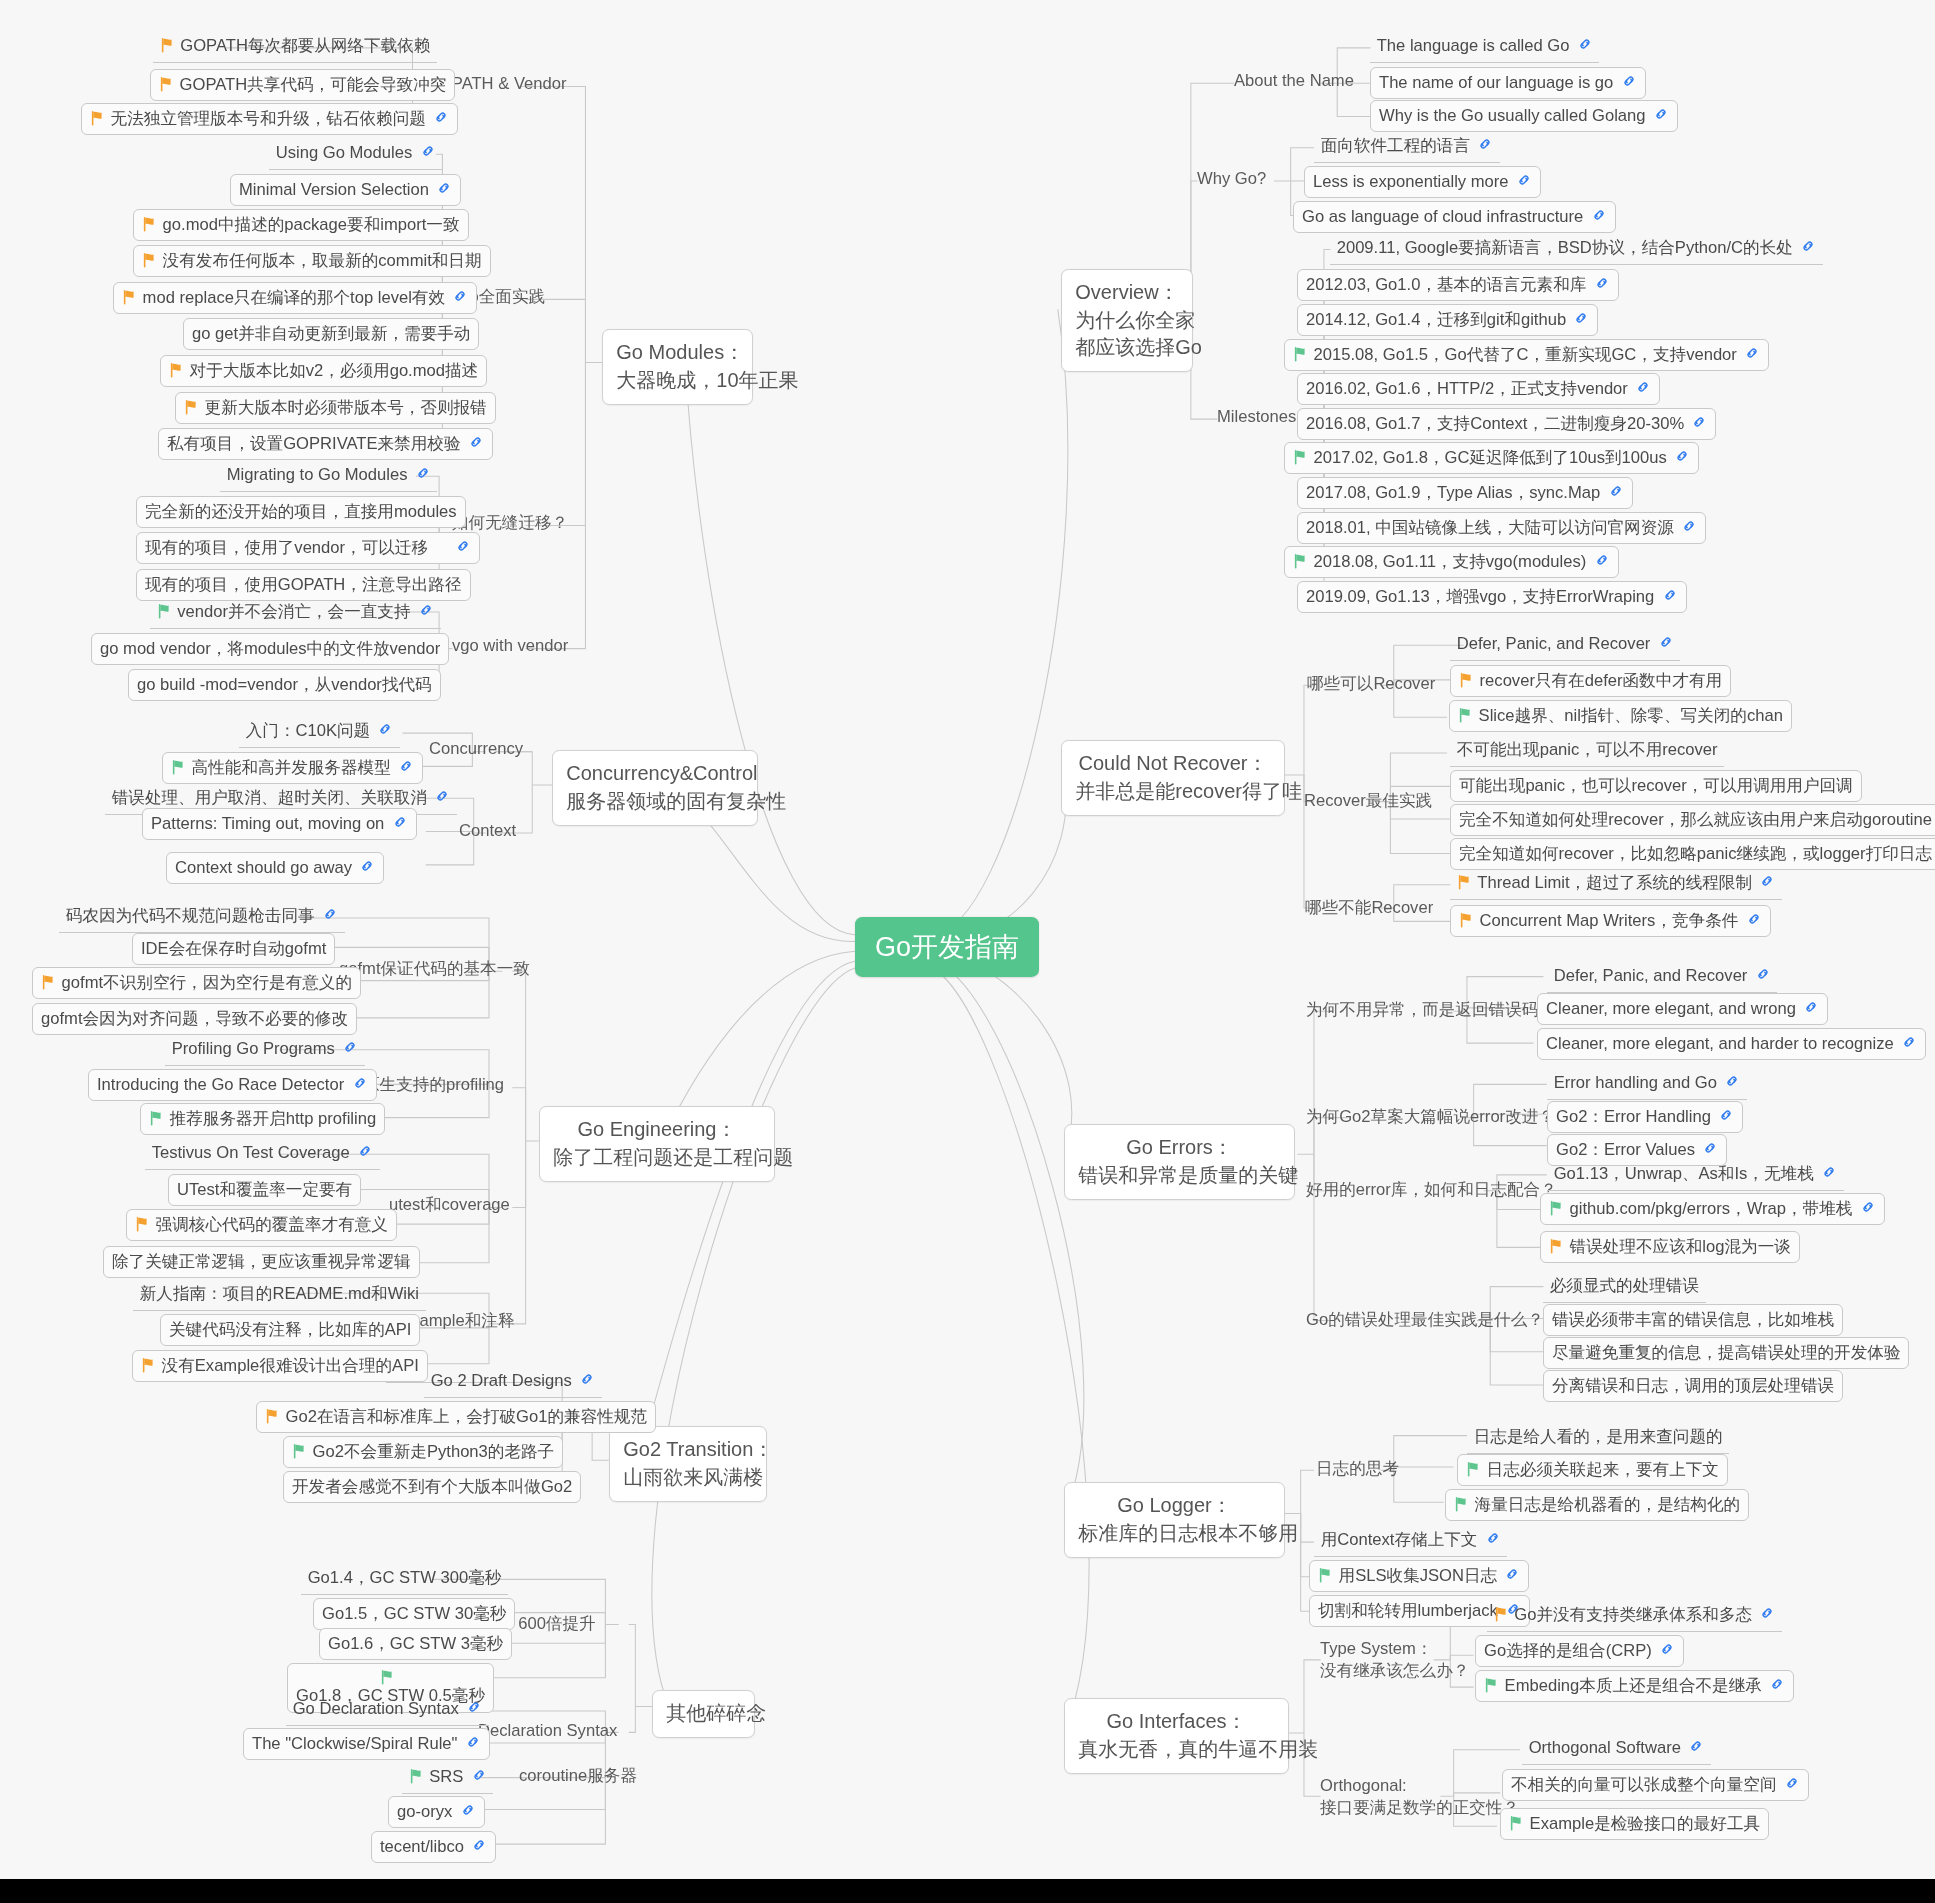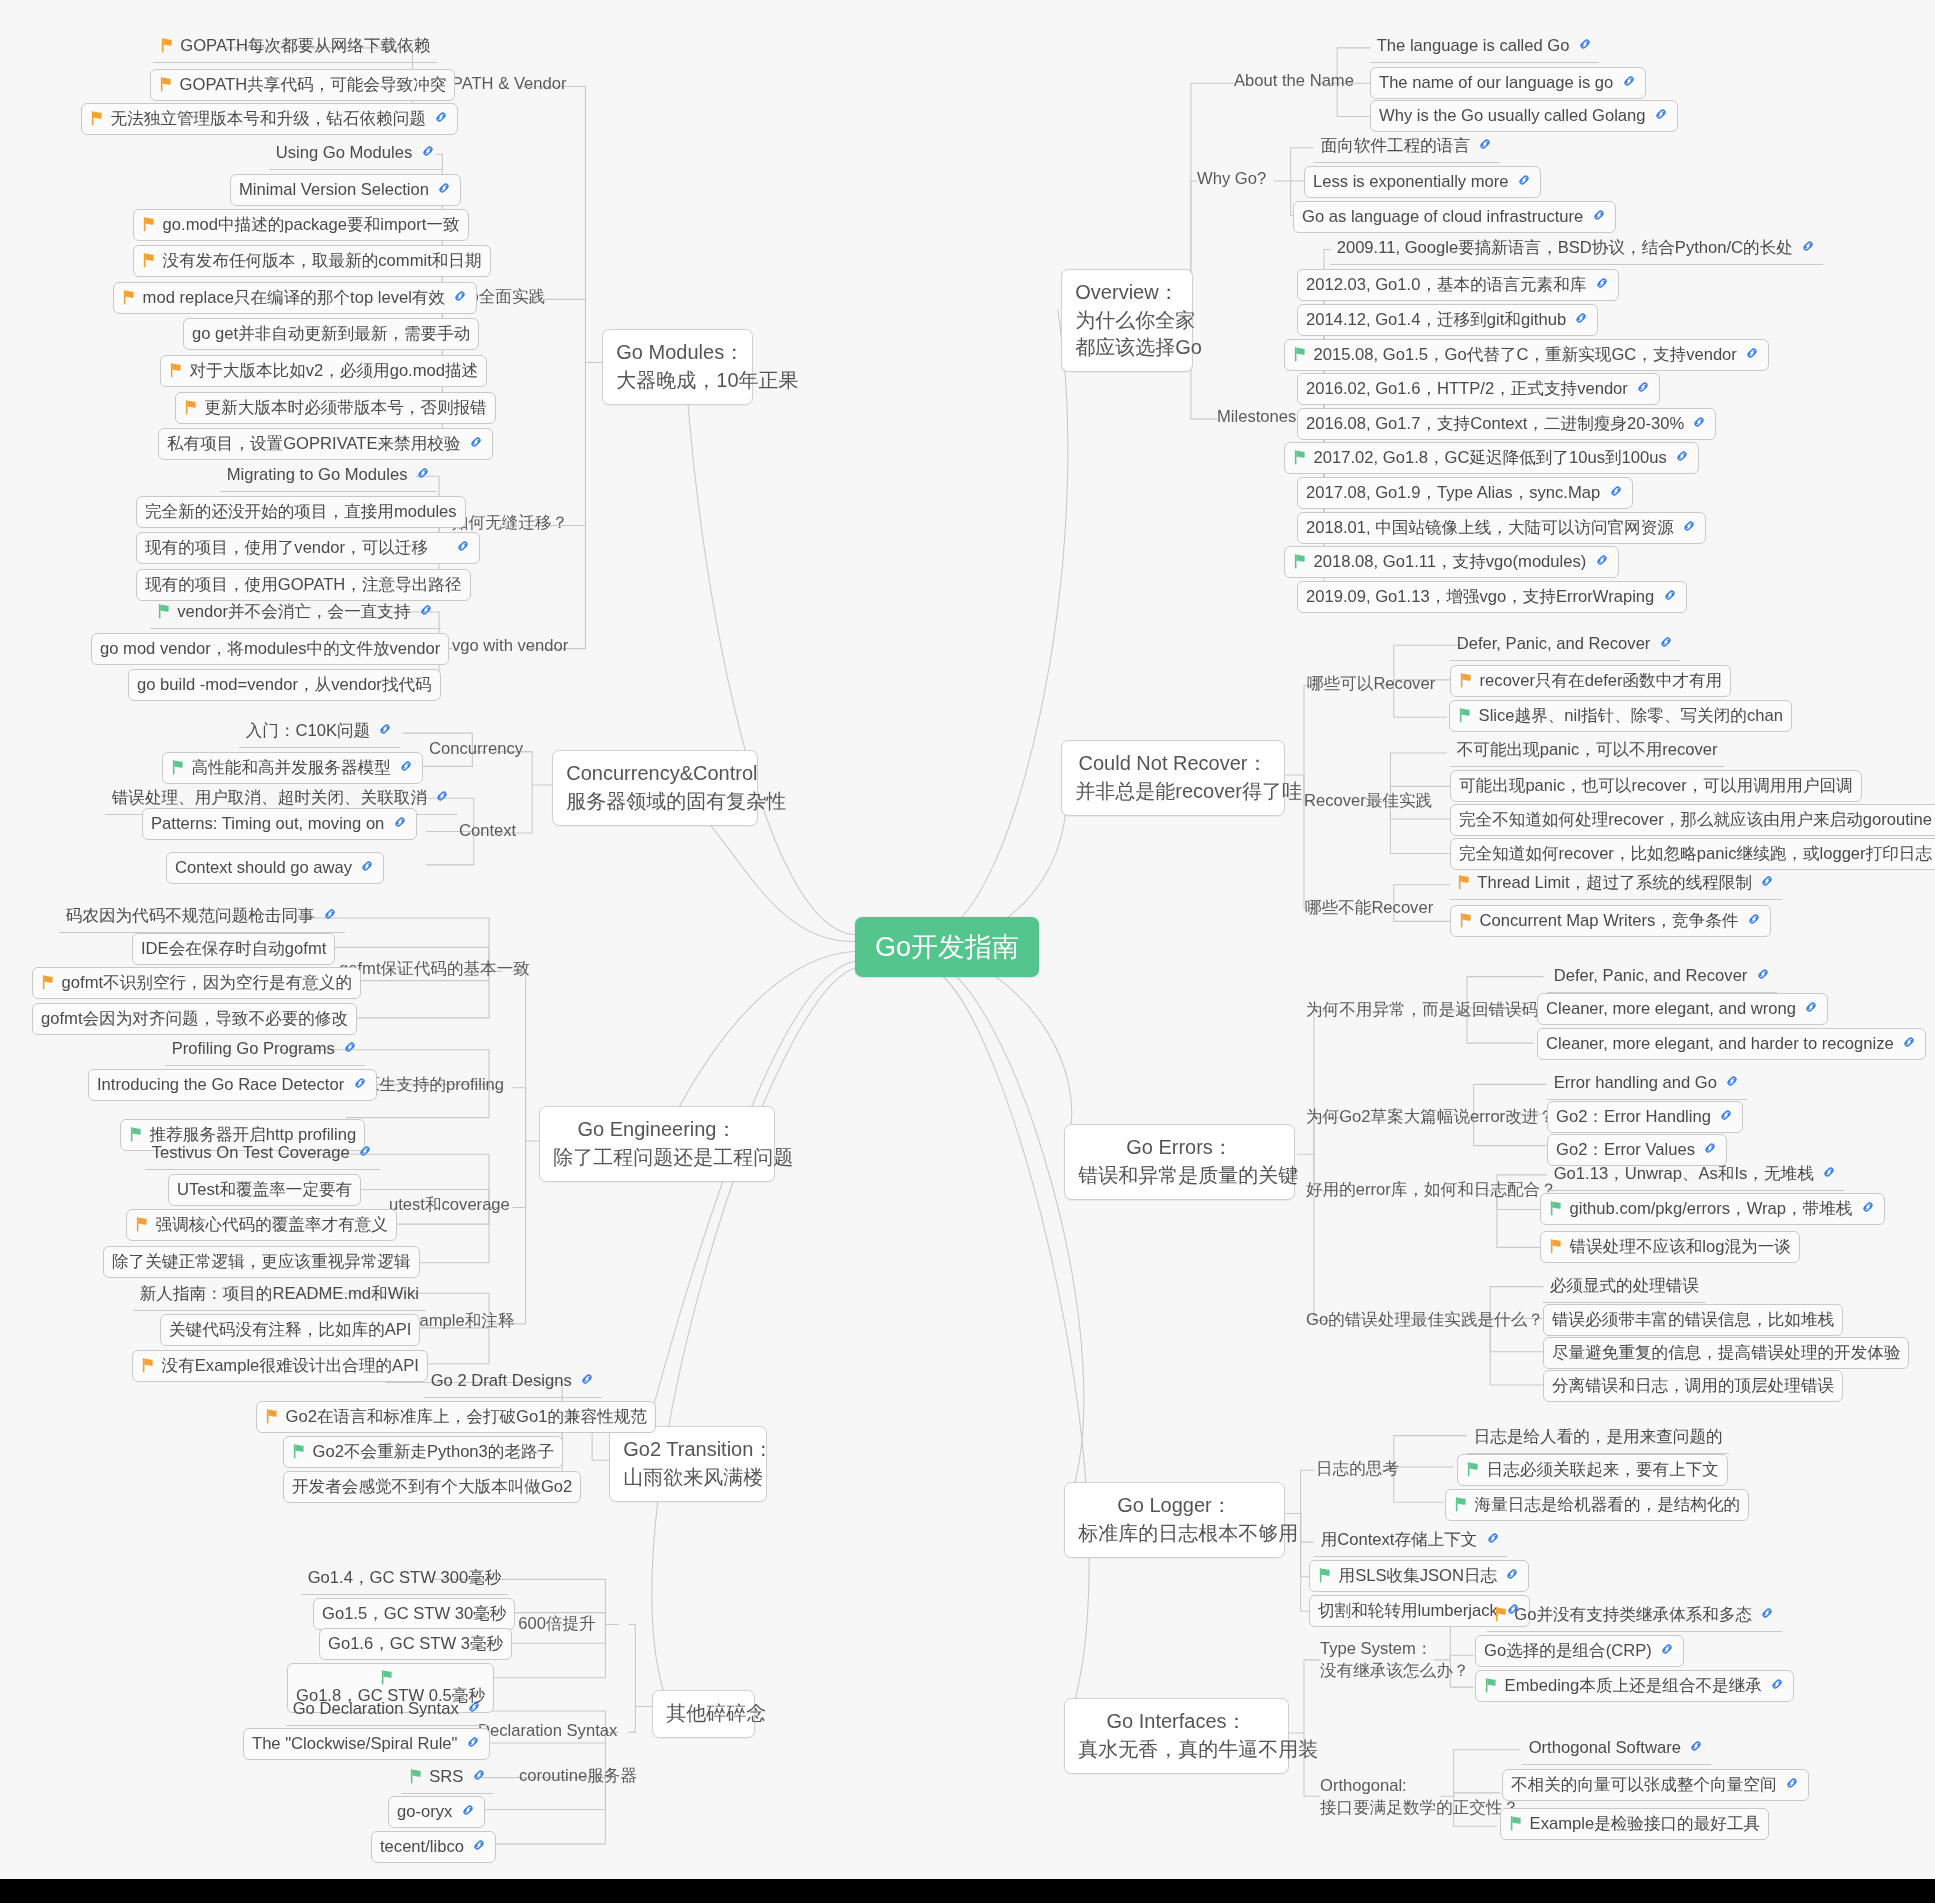--- a/index.html
+++ b/index.html
@@ -478,21 +478,21 @@
           <path d="M14.8 9.2a3.4 3.4 0 0 1 0 4.8l-3 3a3.4 3.4 0 0 1-4.8-4.8l1.3-1.3"></path>
         </svg></span>
     </div>
   <div class="node boxed" style="left:88px; top:1069px;">
     <span class="txt">Introducing the Go Race Detector</span>
     <span class="lnk"><svg class="lnkico" width="16" height="16" viewBox="0 0 24 24" fill="none" stroke="#2f7bf0" stroke-width="2.1" stroke-linecap="round">
           <path d="M9.2 14.8a3.4 3.4 0 0 1 0-4.8l3-3a3.4 3.4 0 0 1 4.8 4.8l-1.3 1.3"></path>
           <path d="M14.8 9.2a3.4 3.4 0 0 1 0 4.8l-3 3a3.4 3.4 0 0 1-4.8-4.8l1.3-1.3"></path>
         </svg></span>
     </div>
-  <div class="node boxed" style="left:120px; top:1103px;margin-top:16px;">
+  <div class="node boxed" style="left:140px; top:1103px;">
     <span class="flag"><svg class="flagico" width="14.6" height="16" viewBox="0 0 22 24">
           <path d="M4 2.5 L4 22" stroke="#5fc58f" stroke-width="2.4" stroke-linecap="round" fill="none"></path>
           <path d="M5 3 C9 1.2 13 5.4 17.5 3.6 L17.5 12.6 C13 14.4 9 10.2 5 12 Z" fill="#5fc58f"></path>
         </svg></span>
     <span class="txt">推荐服务器开启http profiling</span>
     </div>
 
   <div class="node plain" style="left:145px; top:1140px;">
     <span class="txt">Testivus On Test Coverage</span>
     <span class="lnk"><svg class="lnkico" width="16" height="16" viewBox="0 0 24 24" fill="none" stroke="#2f7bf0" stroke-width="2.1" stroke-linecap="round">

